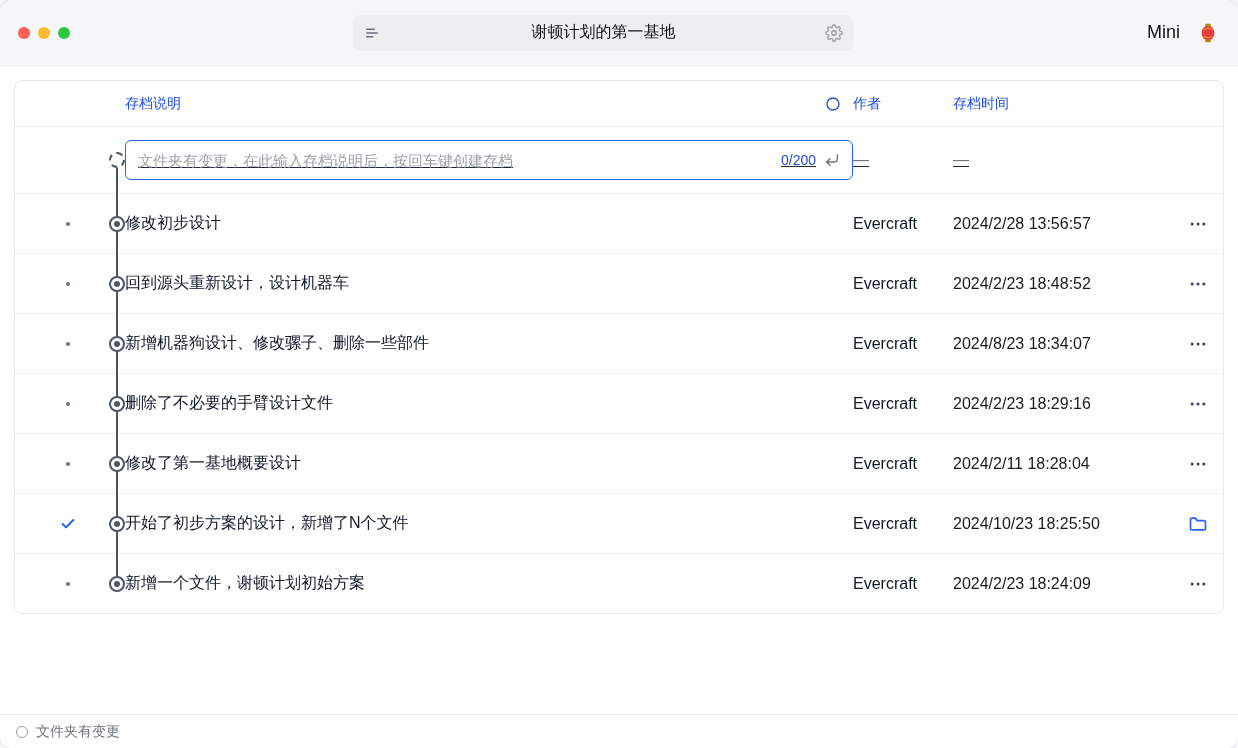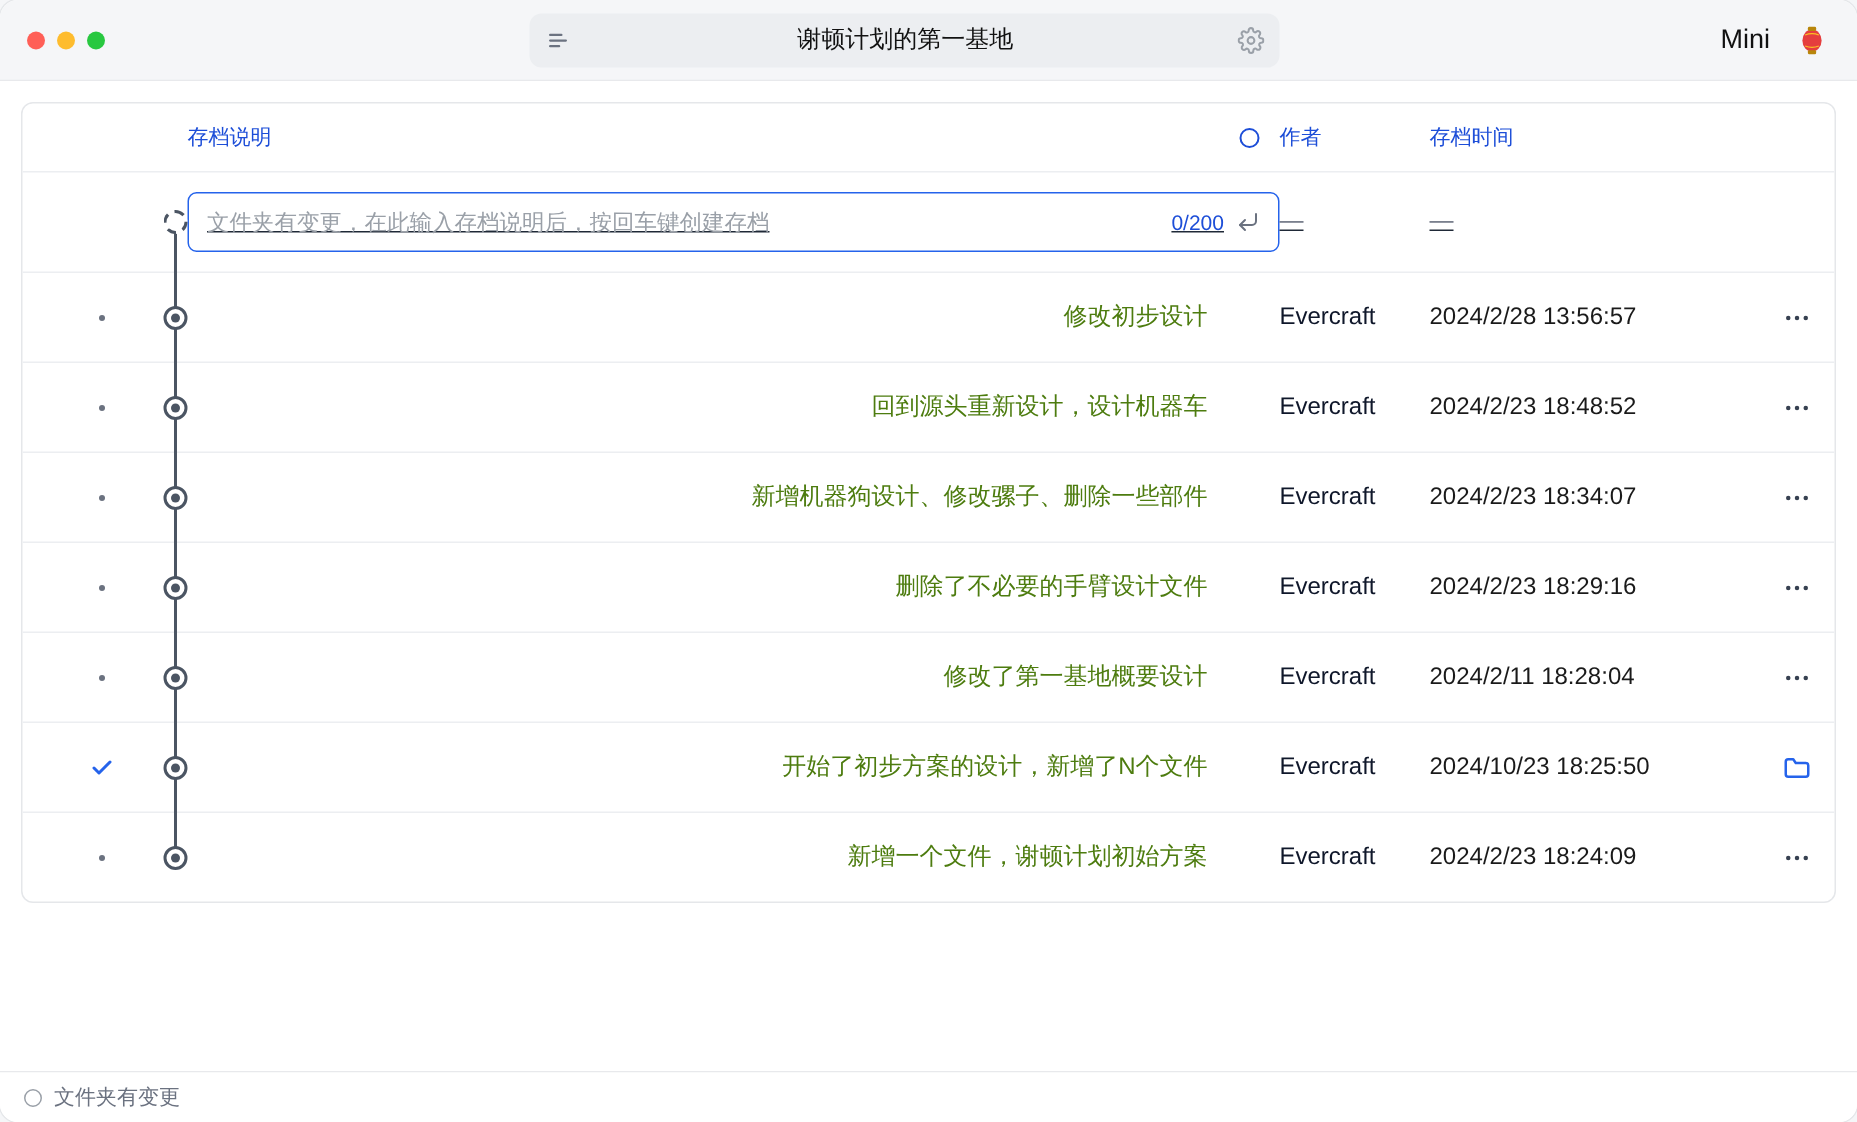--- a/index.html
+++ b/index.html
@@ -13,21 +13,21 @@
     .window {
       background: #fff;
       border-radius: 12px;
       width: 100%;
       height: 100%;
       display: flex;
       flex-direction: column;
       box-shadow: 0 0 0 1px #e5e7ea;
     }
     .titlebar {
-      height: 54px;
+      height: 66px;
       display: flex;
       align-items: center;
       padding: 0 18px;
       gap: 12px;
       background: #f5f6f8;
       border-bottom: 1px solid #e8e9ec;
       border-radius: 12px 12px 0 0;
     }
     .traffic-lights { display: flex; gap: 8px; }
     .tl { width: 12px; height: 12px; border-radius: 50%; }
@@ -118,21 +118,21 @@
     }
     .timeline-node .inner { width: 6px; height: 6px; background: #4b5563; border-radius: 50%; }
     .timeline-node.dashed { border: 2px dashed #4b5563; }
     .timeline-line {
       position: absolute;
       right: 7px;
       width: 2px;
       background: #4b5563;
       z-index:1;
     }
-    .col-desc { grid-column: 2; padding-right: 8px; color:#4d7c0f;text-align:right; }
+    .col-desc { grid-column: 2; padding-right: 8px; color:#0f172a; }
     .col-refresh { grid-column: 3; }
     .col-author { grid-column: 4; color:#0f172a;}
     .col-time { grid-column: 5; color:#1a1a1a;}
     .col-actions { grid-column: 6; display:flex; justify-content:center; color:#374151; }
     .more-icon { cursor: pointer; }
     .folder-icon { color: #2563eb; }
 
     .input-wrap {
       grid-column: 2 / span 2;
       display: flex;
@@ -297,21 +297,21 @@
       <span class="dot-marker"></span>
       <div class="timeline-line" style="top:-1px;height:50%;"></div>
       <div class="timeline-node">
                 <div class="inner"></div>
               </div>
       <div class="timeline-line" style="top:50%;bottom:-1px;"></div>
     </div>
     <div class="col-desc">新增机器狗设计、修改骡子、删除一些部件</div>
     <div class="col-refresh"></div>
     <div class="col-author">Evercraft</div>
-    <div class="col-time">2024/2/23 18:34:07</div>
+    <div class="col-time">2024/8/23 18:34:07</div>
     <div class="col-actions">
               <span class="more-icon">
                 <svg width="20" height="20" viewBox="0 0 24 24" fill="currentColor">
                   <circle cx="5" cy="12" r="1.8"></circle>
                   <circle cx="12" cy="12" r="1.8"></circle>
                   <circle cx="19" cy="12" r="1.8"></circle>
                 </svg>
               </span>
             </div>
   </div>

